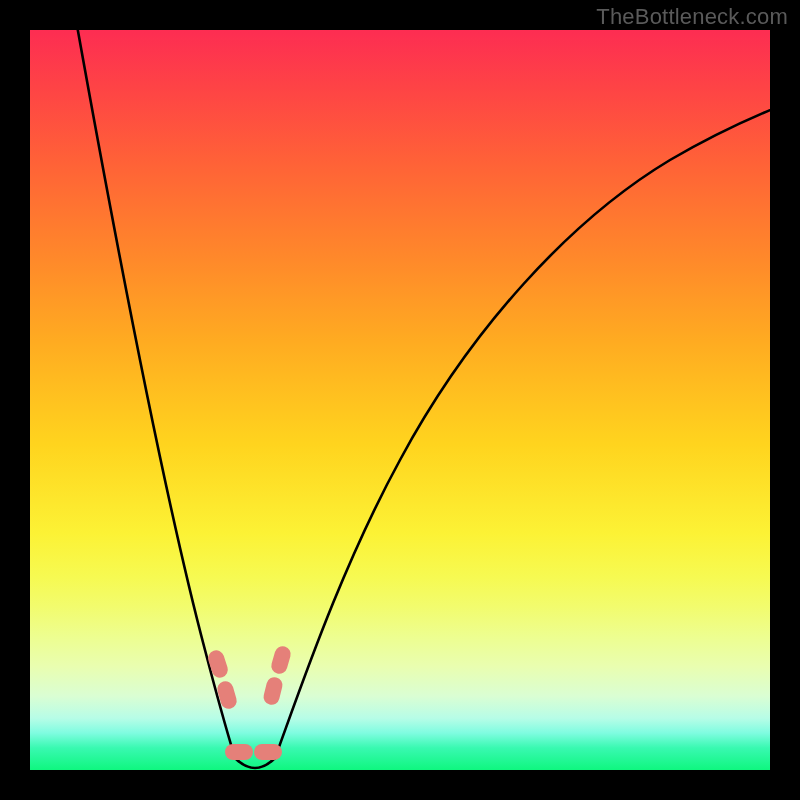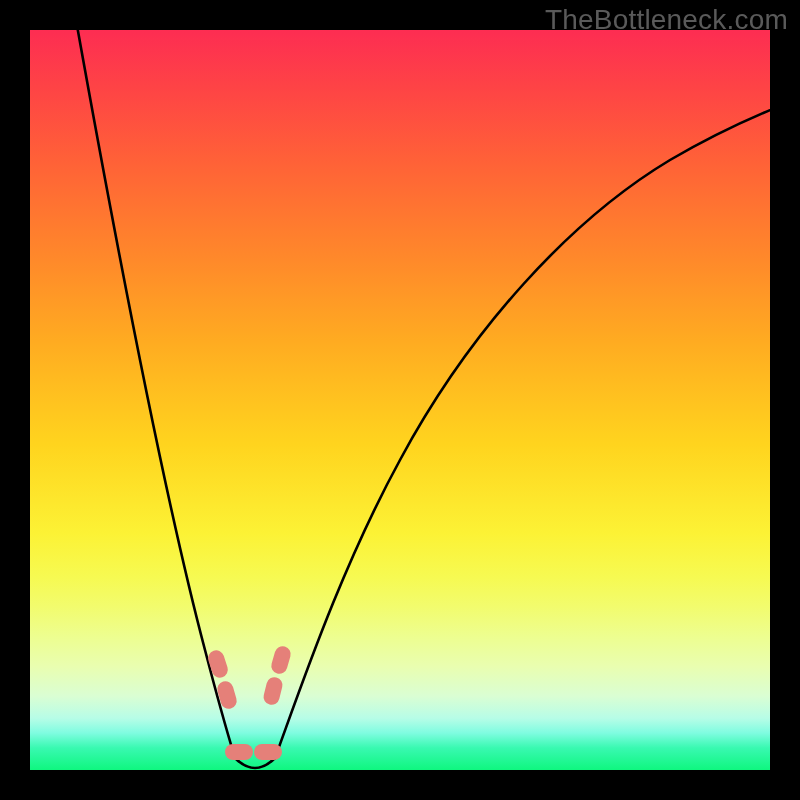--- a/index.html
+++ b/index.html
@@ -44,21 +44,21 @@
     position: absolute;
     inset: 0;
     width: 100%;
     height: 100%;
   }
   .watermark {
     position: absolute;
     top: 4px;
     right: 12px;
     color: #5a5a5a;
-    font-size: 28px;
+    font-size: 22px;
     font-weight: 500;
     letter-spacing: 0.2px;
   }
   
   .nodes {
     position: absolute;
     inset: 0;
   }
   .cap {
     position: absolute;

